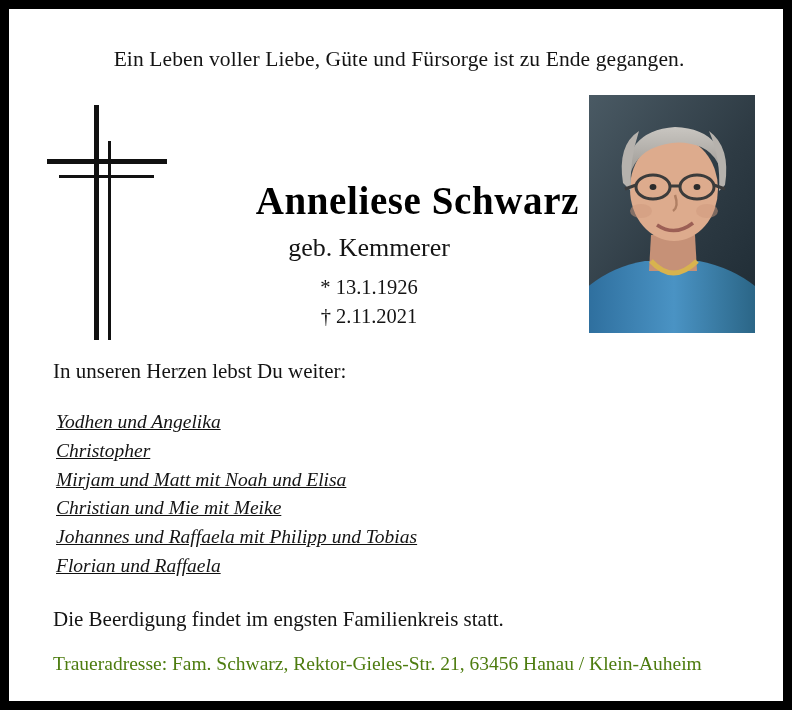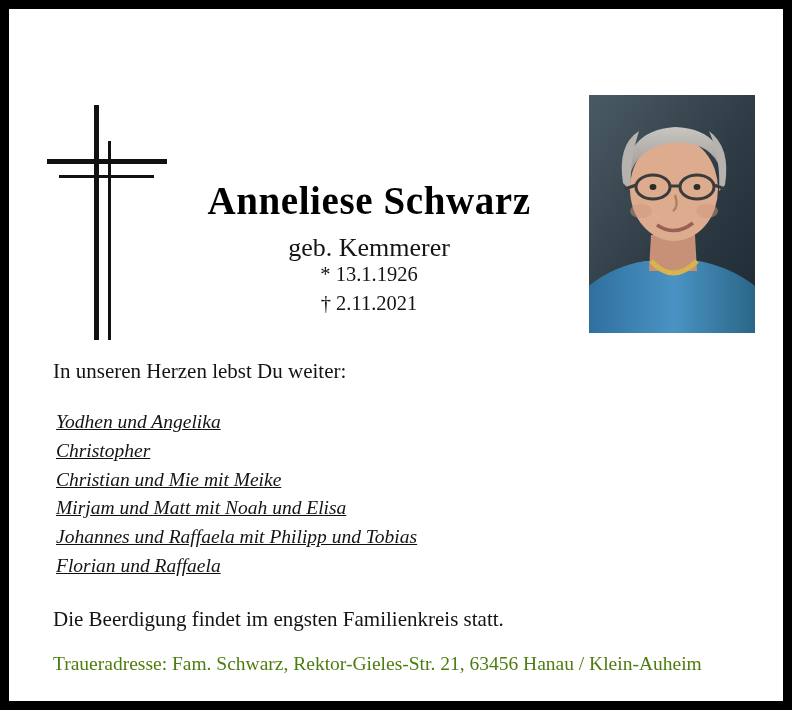--- a/index.html
+++ b/index.html
@@ -69,28 +69,30 @@
     top: 172px;
     width: 420px;
     text-align: center;
   }
   .deceased-name {
     font-size: 39px;
     font-weight: bold;
     letter-spacing: 0.6px;
     line-height: 1.05;
     color: #000000;
+    text-align: right;
   }
   .maiden-name {
     font-size: 26px;
     margin-top: 11px;
     color: #141414;
   }
   .birth-date {
     font-size: 20.5px;
+    margin-top: 13px;
     color: #141414;
   }
   .death-date {
     font-size: 20.5px;
     margin-top: 6px;
     color: #141414;
     font-family: Liberation Serif, serif;
   }
 
   
@@ -127,20 +129,21 @@
     font-size: 19.5px;
     color: #4d7c0f;
   }
 </style>
 </head>
 <body>
 
 <div class="obituary">
   <div class="inner">
 
+    <div class="opening-line">Ein Leben voller Liebe, Güte und Fürsorge ist zu Ende gegangen.</div>
 
     <div class="cross">
       <svg width="120" height="235" viewBox="0 0 120 235" xmlns="http://www.w3.org/2000/svg" aria-hidden="true">
 
         <rect x="47" y="0" width="5" height="235" fill="#111111"></rect>
         <rect x="61" y="36" width="3" height="199" fill="#111111"></rect>
 
         <rect x="0" y="54" width="120" height="5" fill="#111111"></rect>
         <rect x="12" y="70" width="95" height="3" fill="#111111"></rect>
       </svg>
@@ -203,22 +206,22 @@
       <div class="birth-date">* 13.1.1926</div>
       <div class="death-date">† 2.11.2021</div>
     </div>
 
     <div class="body-section">
       <div class="hearts-line">In unseren Herzen lebst Du weiter:</div>
 
       <div class="survivors">
         <div class="survivor">Yodhen und Angelika</div>
         <div class="survivor">Christopher</div>
+        <div class="survivor">Mirjam und Matt mit Noah und Elisa</div>
         <div class="survivor">Christian und Mie mit Meike</div>
-        <div class="survivor">Mirjam und Matt mit Noah und Elisa</div>
         <div class="survivor">Johannes und Raffaela mit Philipp und Tobias</div>
         <div class="survivor">Florian und Raffaela</div>
       </div>
 
       <div class="funeral-note">Die Beerdigung findet im engsten Familienkreis statt.</div>
 
       <div class="mourning-address">Traueradresse: Fam. Schwarz, Rektor-Gieles-Str. 21, 63456 Hanau / Klein-Auheim</div>
     </div>
 
   </div>

